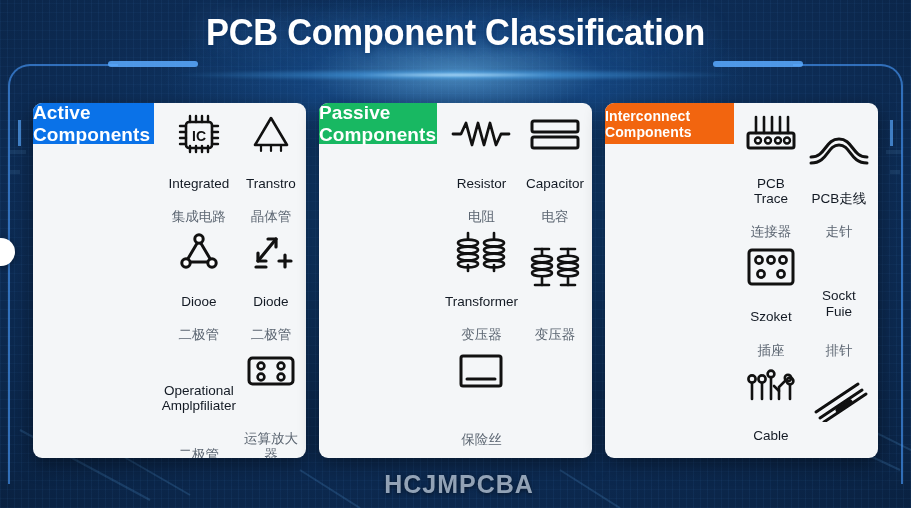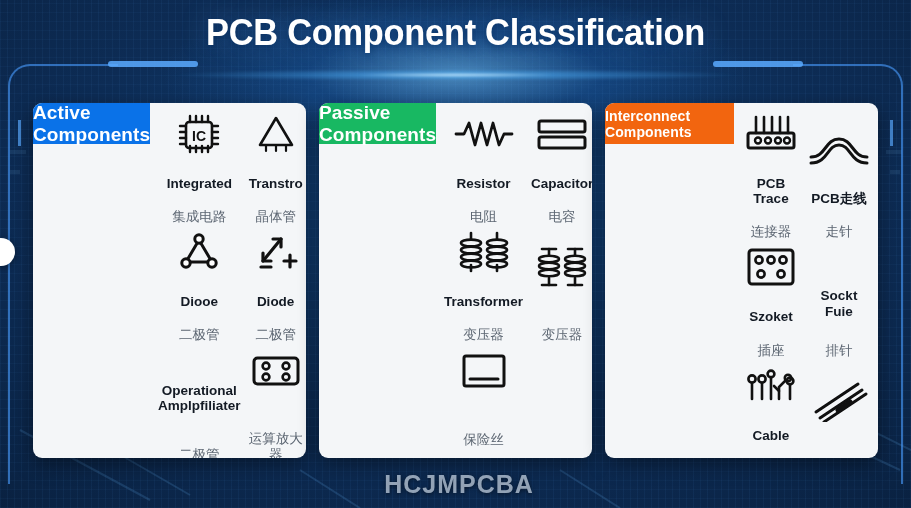--- a/index.html
+++ b/index.html
@@ -130,21 +130,21 @@
   }
   .icon-box {
     height: 46px;
     display: flex;
     align-items: center;
     justify-content: center;
   }
   .icon-box svg { display: block; }
   .label-en {
     font-size: 13.5px;
-    font-weight: bold;
+    font-weight: normal;
     color: #131a24;
     text-align: center;
     line-height: 1.12;
     margin-top: 2px;
   }
   .label-en.two-line { line-height: 1.15; }
   .label-cn {
     font-size: 13.5px;
     color: #5c6672;
     text-align: center;

